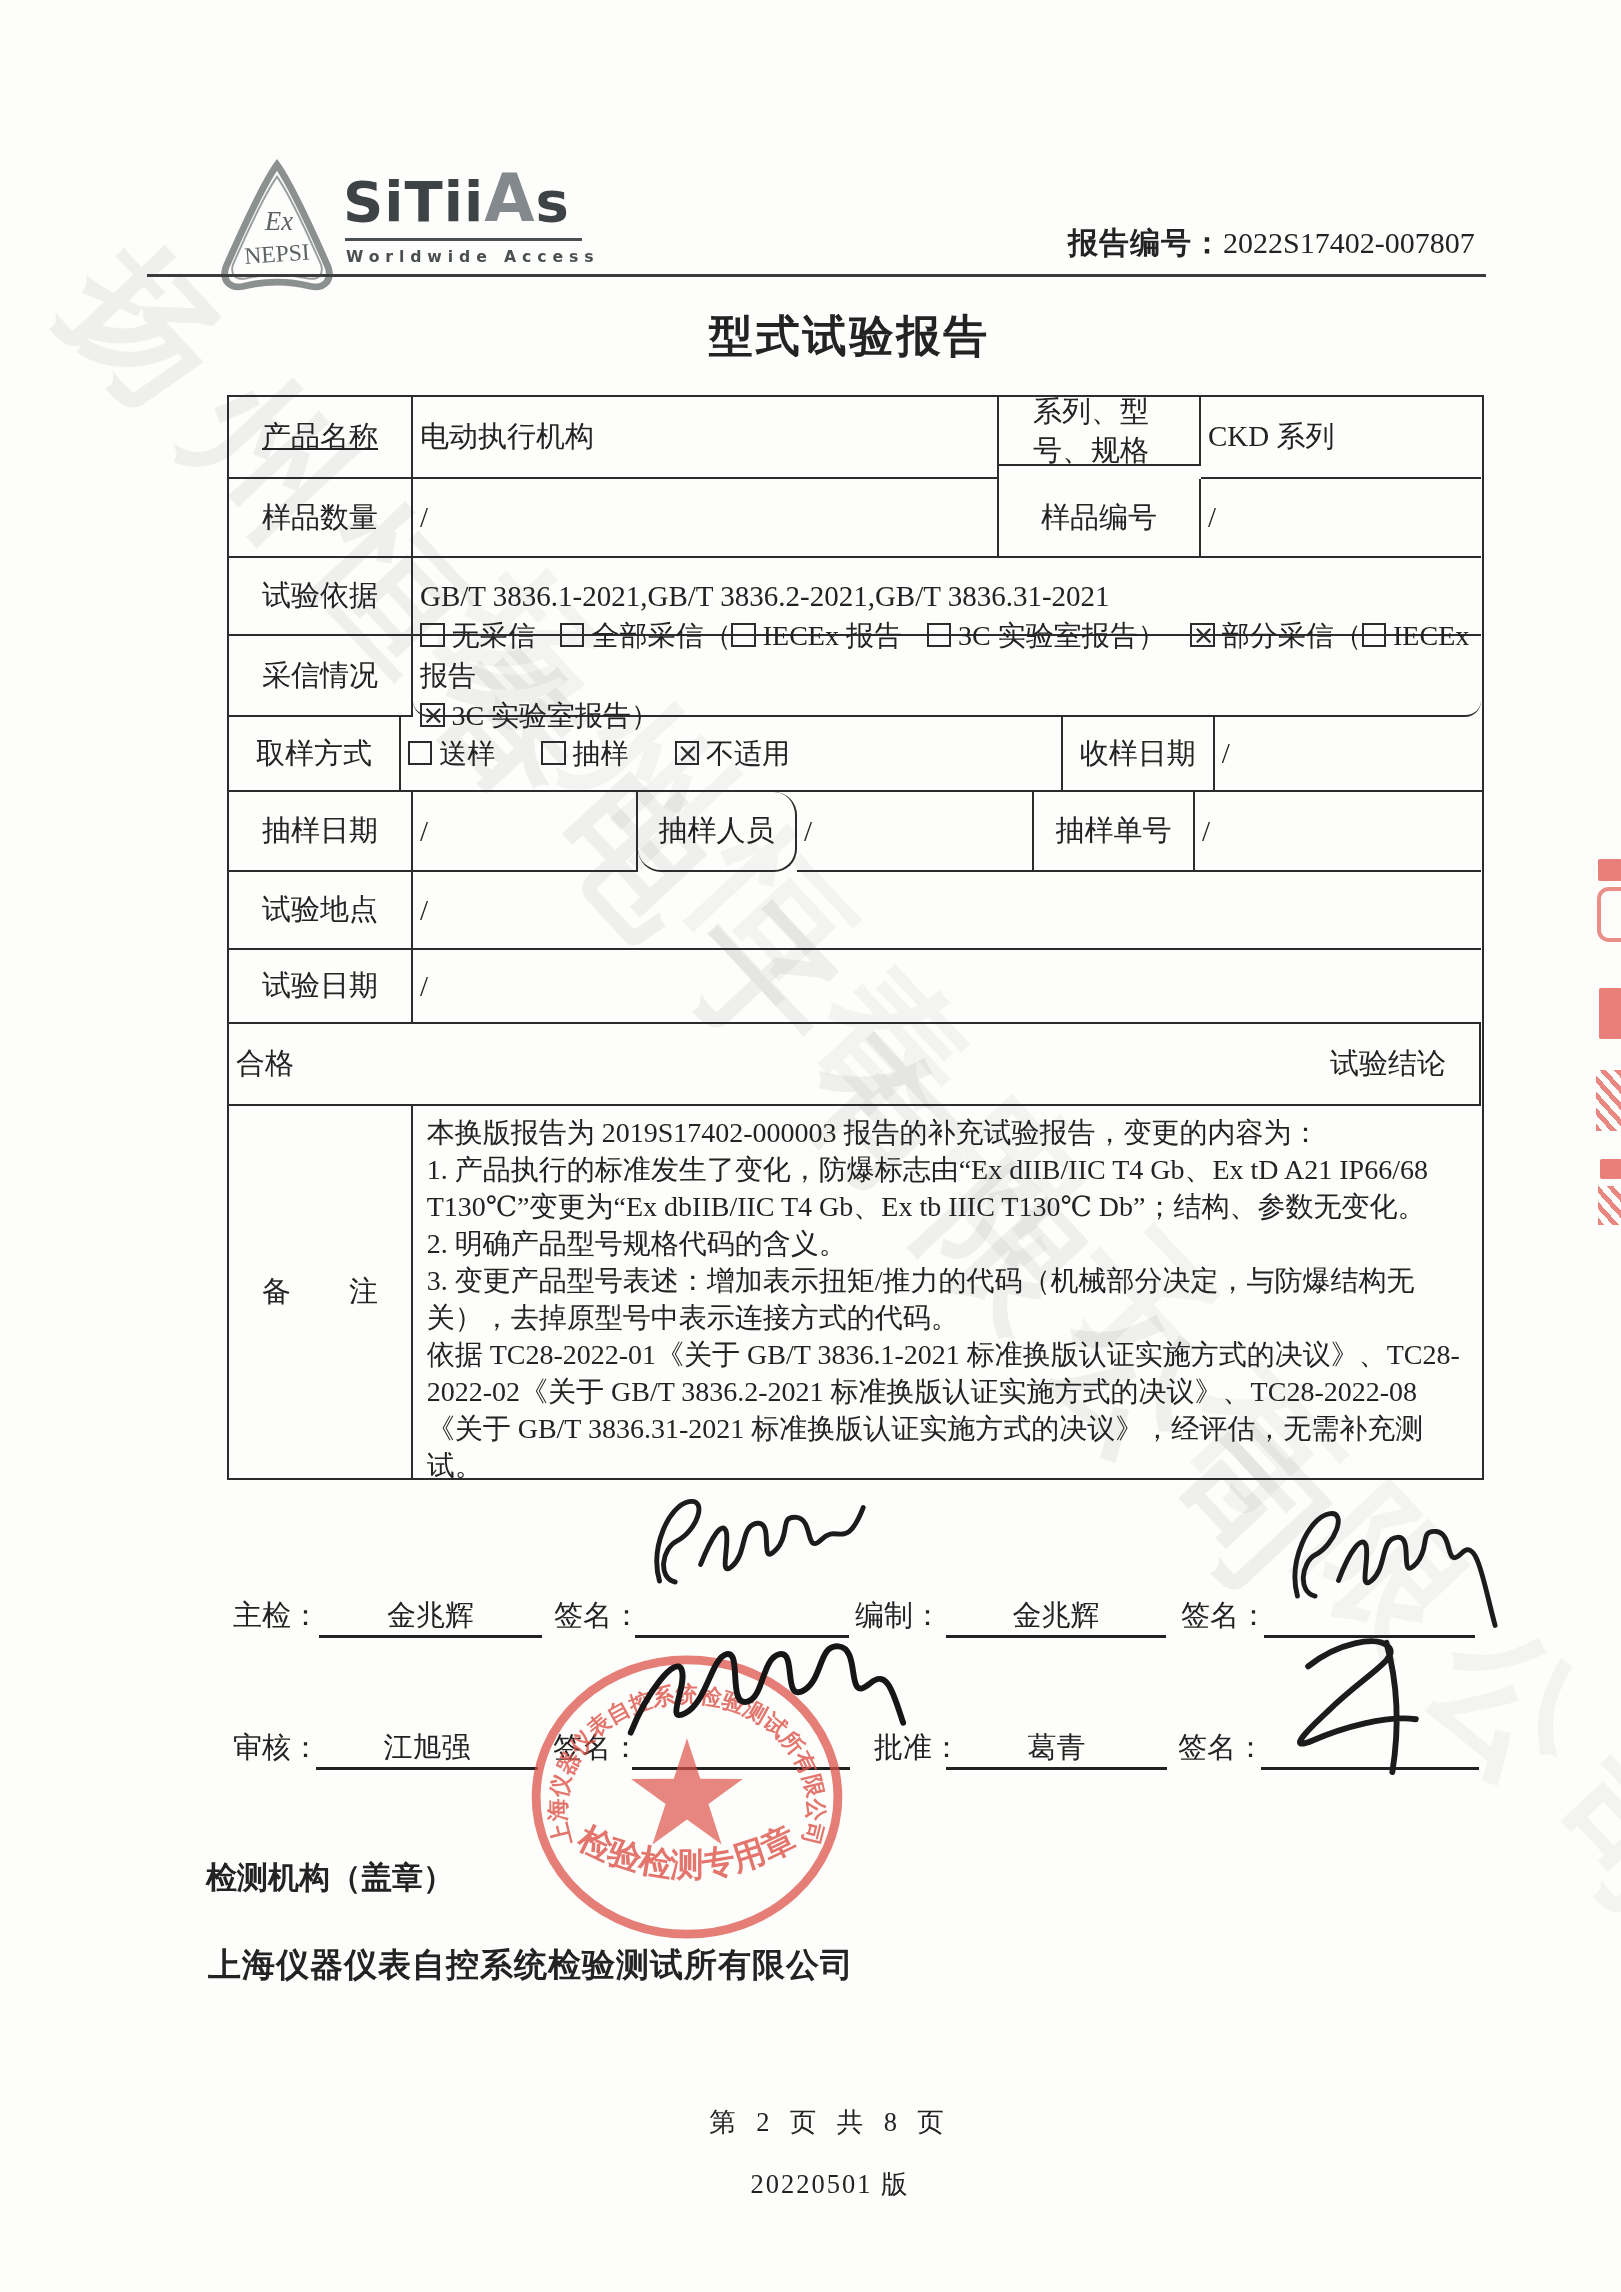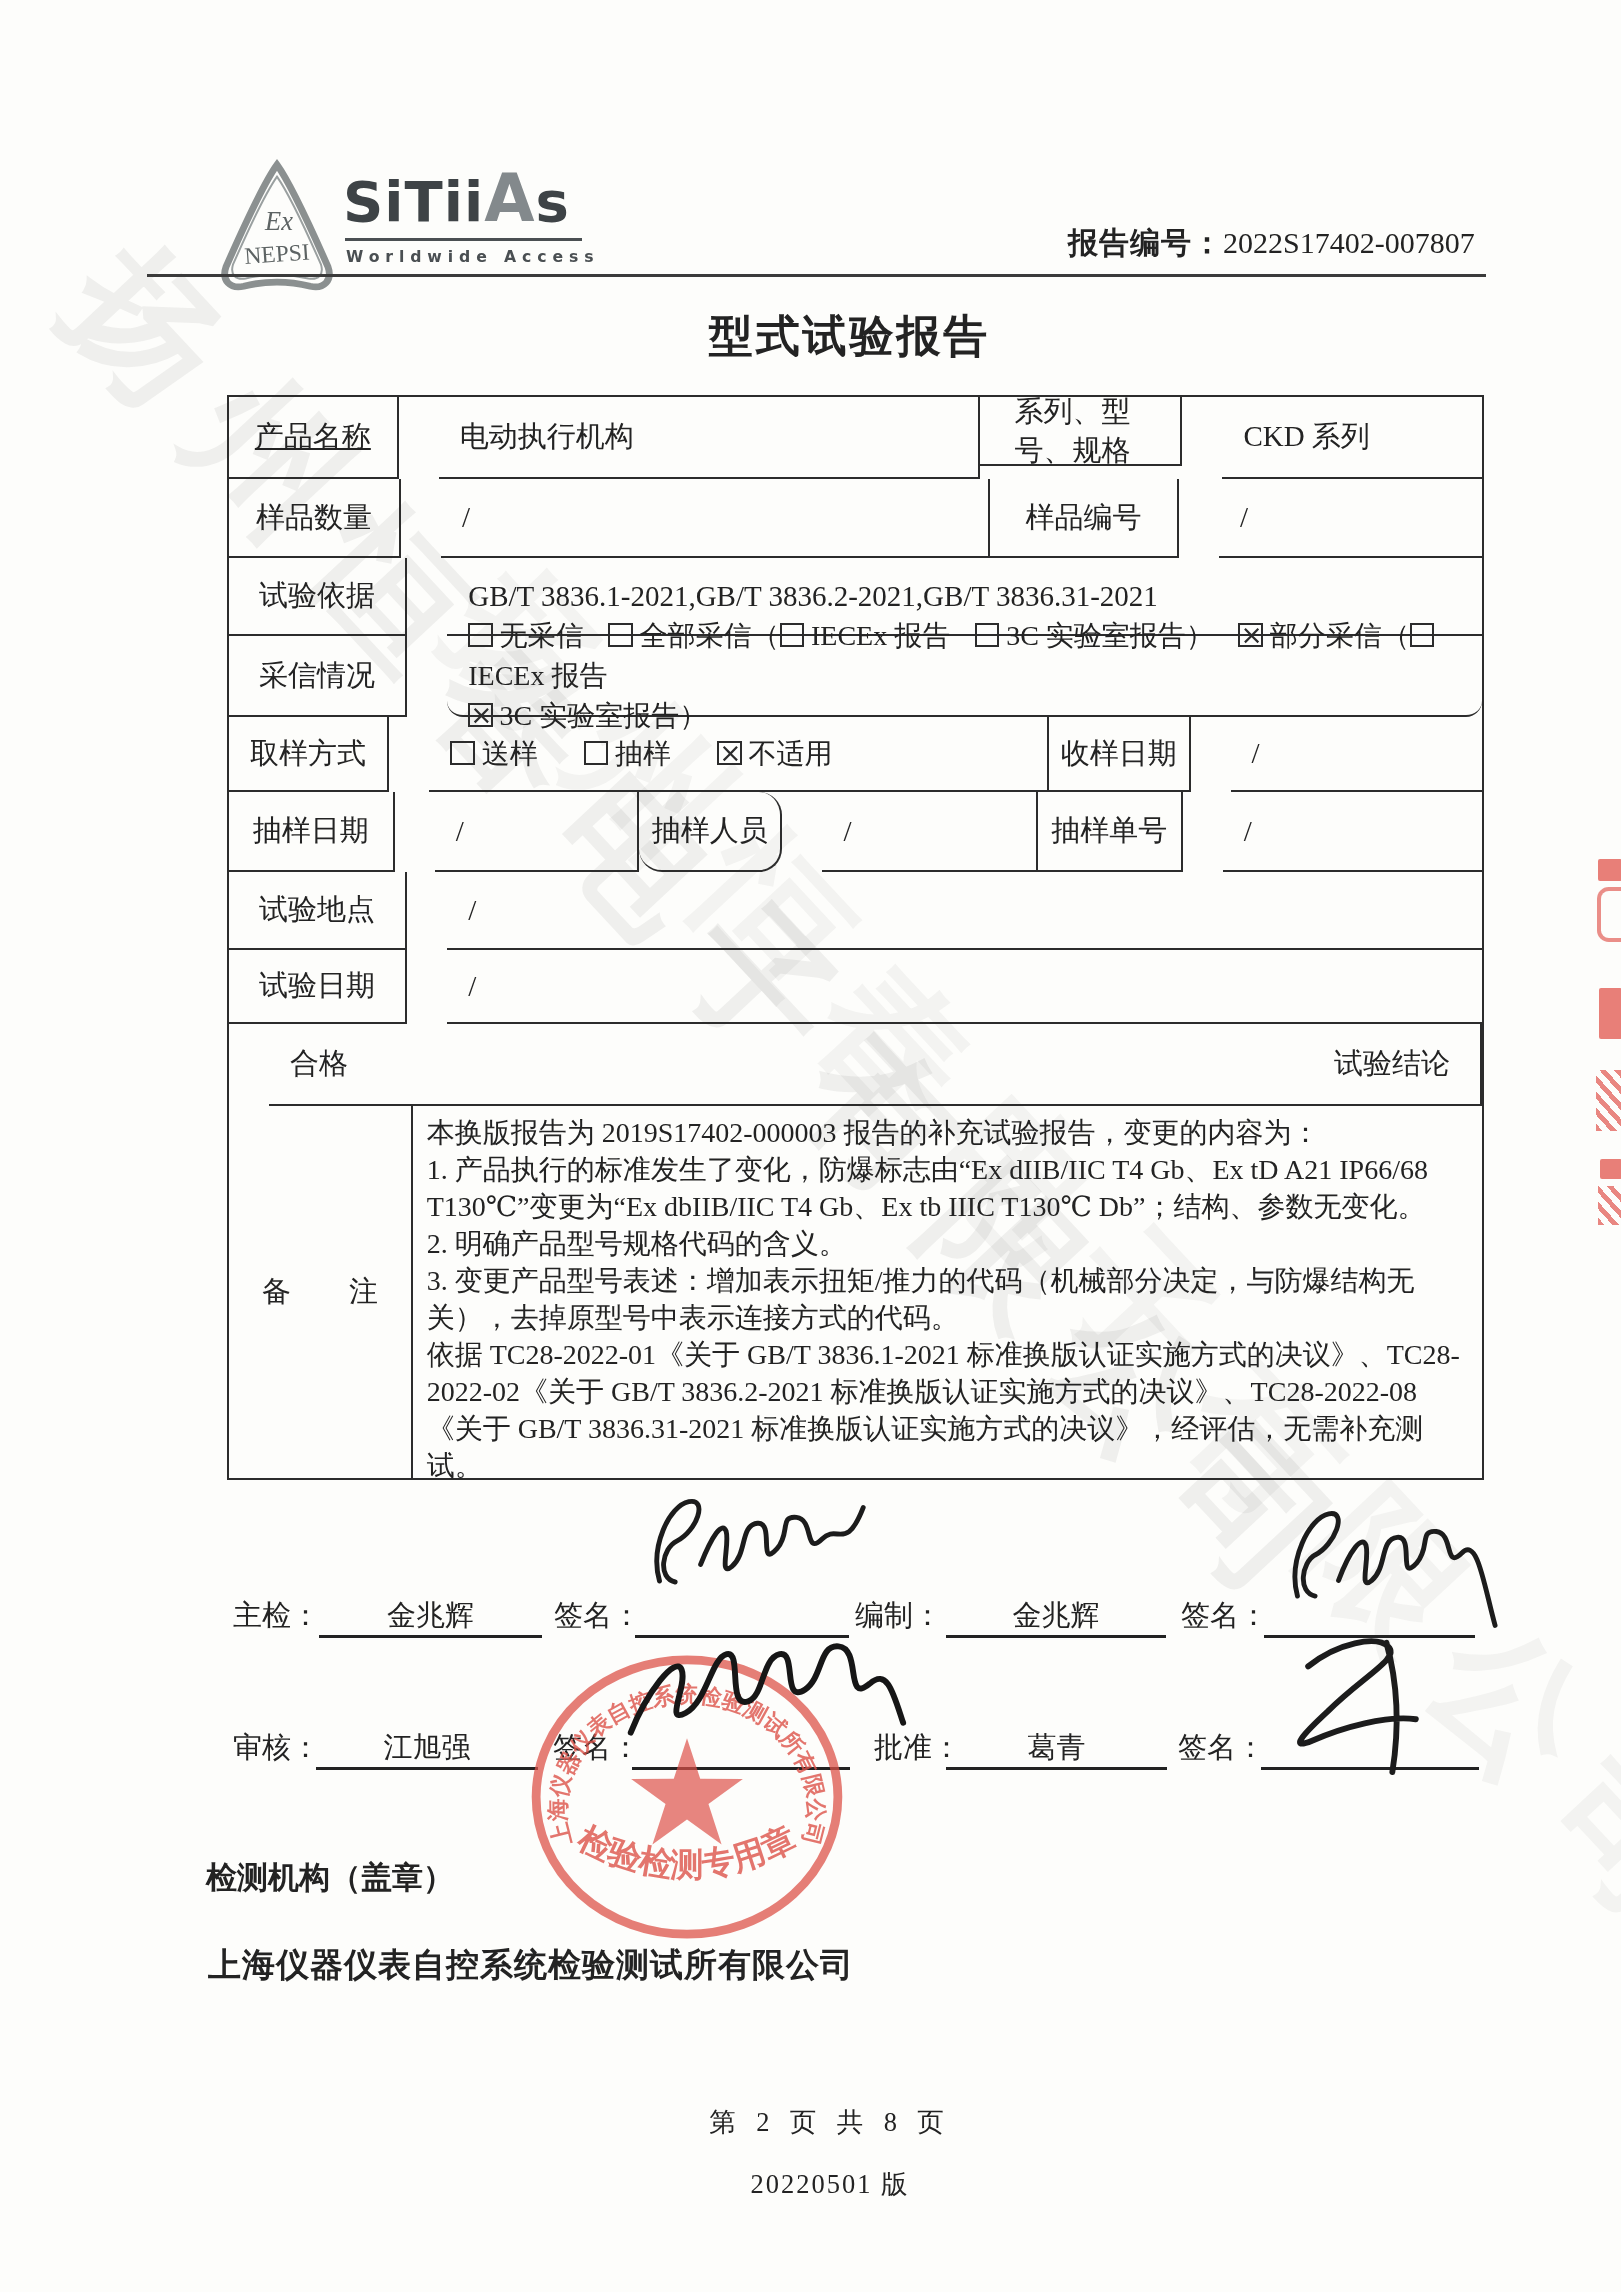--- a/index.html
+++ b/index.html
@@ -25,21 +25,21 @@
   .doc-title{position:absolute;left:78px;right:0;top:307px;text-align:center;font-size:44px;font-weight:bold;
              letter-spacing:2.9px;z-index:1;}
   
   .tbl{position:absolute;left:227px;top:395px;width:1257px;z-index:1;border:2.9px solid #2c2c2c;box-sizing:border-box;}
   .row{display:flex;width:100%;}
   .c{border-right:2px solid #2c2c2c;border-bottom:2px solid #2c2c2c;box-sizing:border-box;
      display:flex;align-items:center;font-size:29px;}
   .c.endc{border-right:none;}
   .row.lastrow .c{border-bottom:none;}
   .c.lab{justify-content:center;text-align:center;}
-  .c.val{padding-left:21px;margin-left:40px;}
+  .c.val{padding-left:7px;}
   .cb{display:inline-block;width:24.5px;height:24.5px;border:2px solid #2c2c2c;box-sizing:border-box;
       vertical-align:-2.9px;margin-right:6.9px;position:relative;flex:none;
       font-family:"DejaVu Sans","Liberation Sans",sans-serif;}
   .cb.checked::after{content:"×";position:absolute;left:-1px;top:-1px;width:24.5px;height:24.5px;
       font-size:26.5px;line-height:22.5px;text-align:center;color:#2c2c2c;}
   .opts{font-size:28px;line-height:40px;}
   .gap1{display:inline-block;width:17.6px;}
   .gap2{display:inline-block;width:39px;}
   .remarks{font-size:28px;line-height:37px;padding:7.8px 13.7px 5.9px 13.7px;}
   .remarks p{margin:0;}

